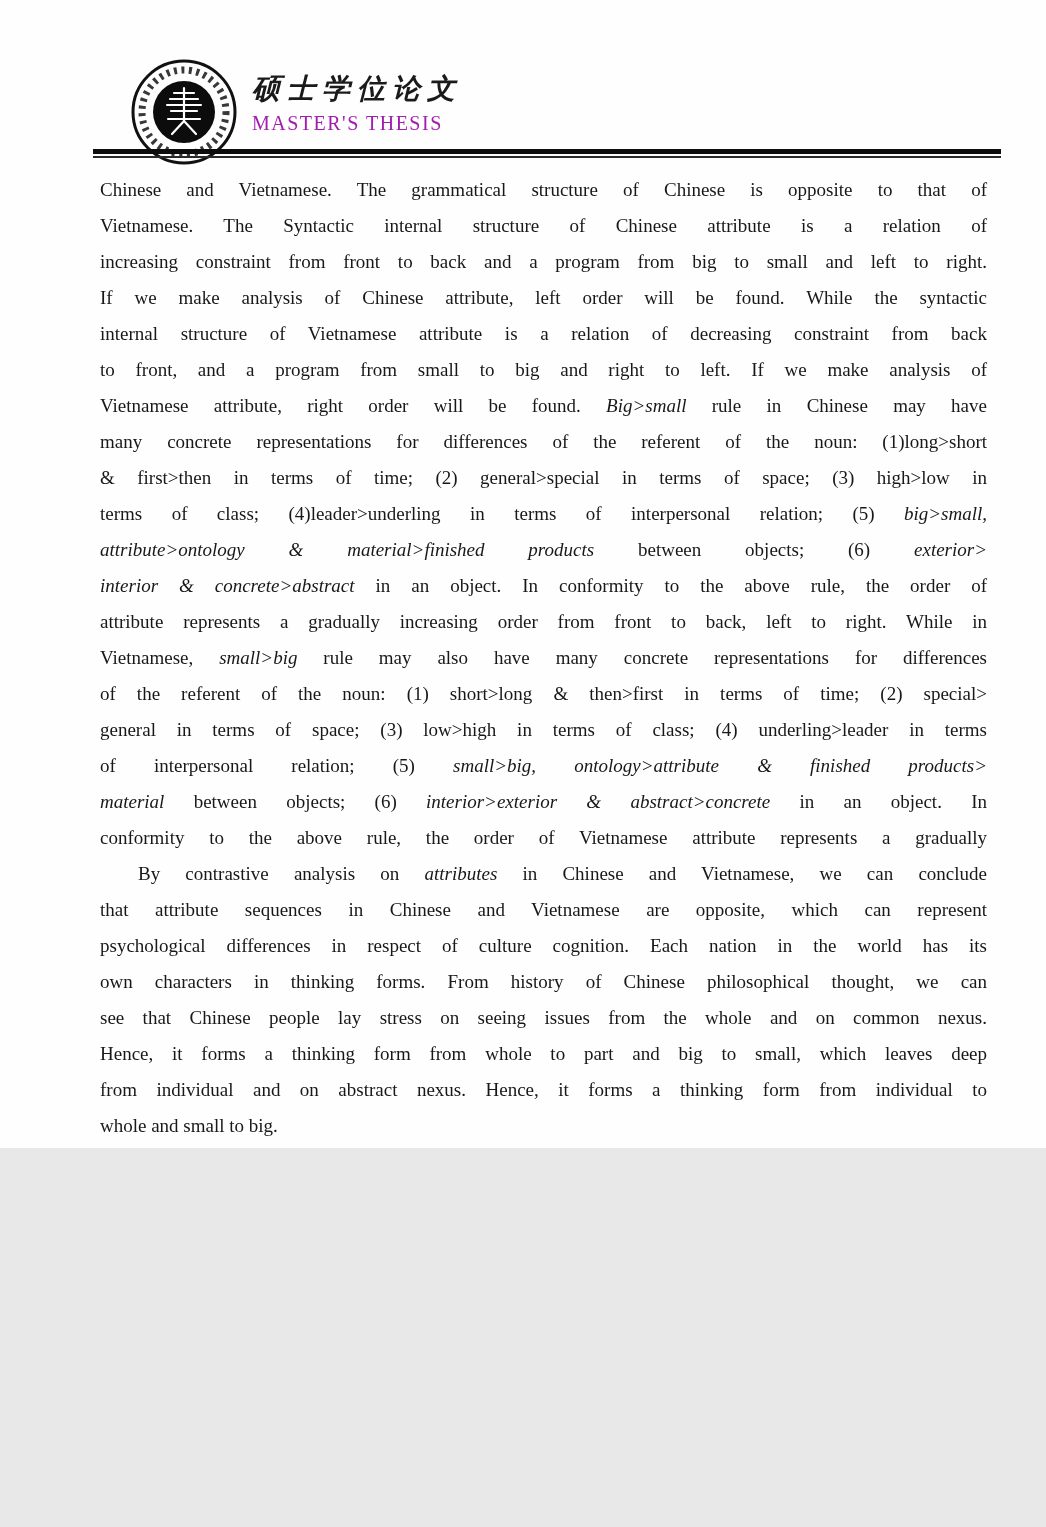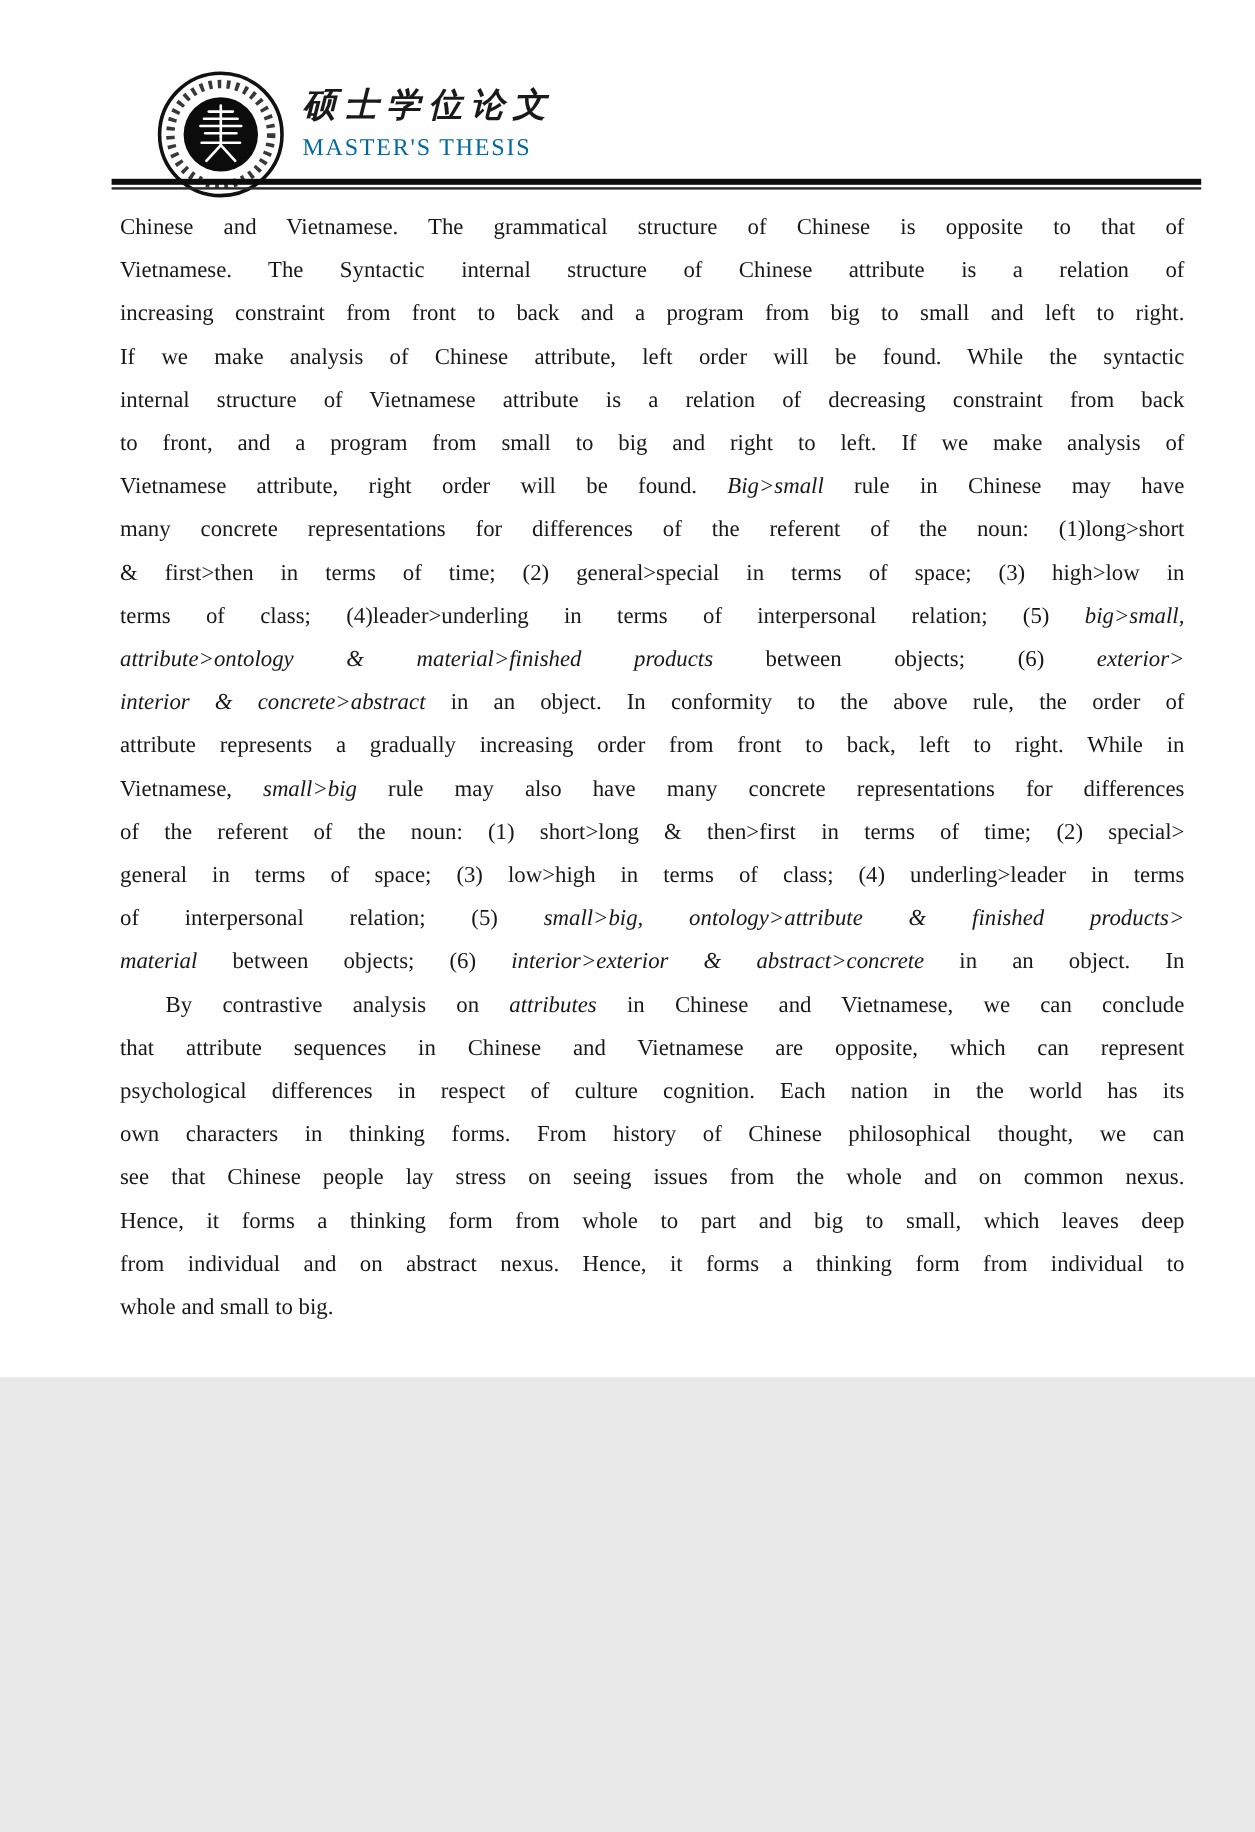--- a/index.html
+++ b/index.html
@@ -25,21 +25,21 @@
     font-style: italic;
     font-weight: 600;
     letter-spacing: 7px;
     color: #1a1a1a;
     line-height: 1.1;
   }
   .title-en {
     margin-top: 7px;
     font-size: 20px;
     letter-spacing: 1.5px;
-    color: #0369a1;
+    color: #a21caf;
   }
 
   
   .divider { position: absolute; left: 93px; top: 149px; width: 908px; }
   .divider .thick { height: 5px; background: #0d0d0d; }
   .divider .thin  { height: 2px; background: #2a2a2a; margin-top: 2px; }
 
   
   .body-text {
     position: absolute;
@@ -140,20 +140,21 @@
       <div class="line">&amp; first&gt;then in terms of time; (2) general&gt;special in terms of space; (3) high&gt;low in</div>
       <div class="line">terms of class; (4)leader&gt;underling in terms of interpersonal relation; (5) <em>big&gt;small,</em></div>
       <div class="line"><em>attribute&gt;ontology &amp; material&gt;finished products</em> between objects; (6) <em>exterior&gt;</em></div>
       <div class="line"><em>interior &amp; concrete&gt;abstract</em> in an object. In conformity to the above rule, the order of</div>
       <div class="line">attribute represents a gradually increasing order from front to back, left to right. While in</div>
       <div class="line">Vietnamese, <em>small&gt;big</em> rule may also have many concrete representations for differences</div>
       <div class="line">of the referent of the noun: (1) short&gt;long &amp; then&gt;first in terms of time; (2) special&gt;</div>
       <div class="line">general in terms of space; (3) low&gt;high in terms of class; (4) underling&gt;leader in terms</div>
       <div class="line">of interpersonal relation; (5) <em>small&gt;big, ontology&gt;attribute &amp; finished products&gt;</em></div>
       <div class="line"><em>material</em> between objects; (6) <em>interior&gt;exterior &amp; abstract&gt;concrete</em> in an object. In</div>
+      <div class="line">conformity to the above rule, the order of Vietnamese attribute represents a gradually</div>
       <div class="line line-indent">By contrastive analysis on <em>attributes</em> in Chinese and Vietnamese, we can conclude</div>
       <div class="line">that attribute sequences in Chinese and Vietnamese are opposite, which can represent</div>
       <div class="line">psychological differences in respect of culture cognition. Each nation in the world has its</div>
       <div class="line">own characters in thinking forms. From history of Chinese philosophical thought, we can</div>
       <div class="line">see that Chinese people lay stress on seeing issues from the whole and on common nexus.</div>
       <div class="line">Hence, it forms a thinking form from whole to part and big to small, which leaves deep</div>
       <div class="line">from individual and on abstract nexus. Hence, it forms a thinking form from individual to</div>
       <div class="line line-last">whole and small to big.</div>
     </div>
 

